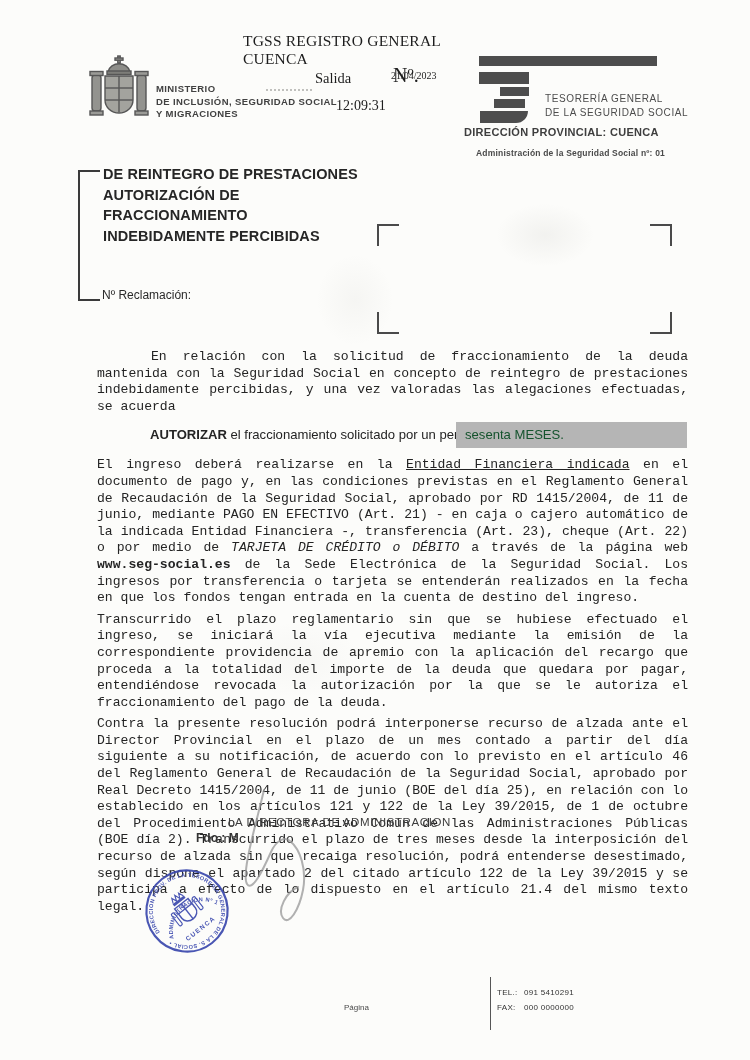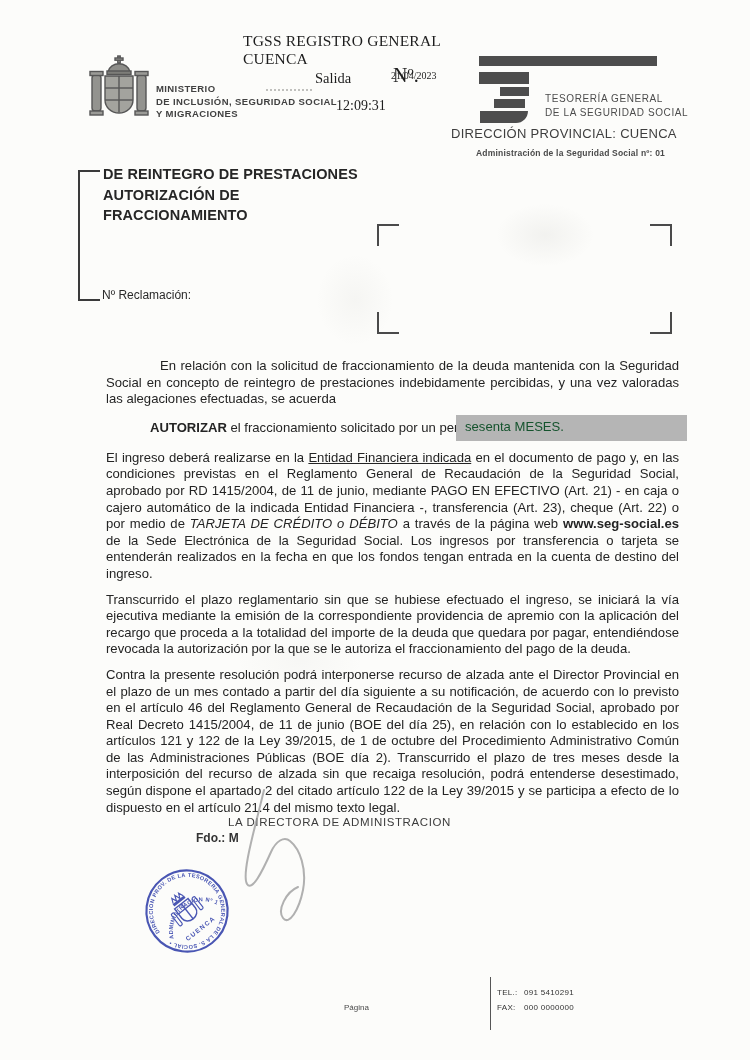--- a/index.html
+++ b/index.html
@@ -35,42 +35,42 @@
   .min-arms{left:87px;top:55px;}
 
   .tg-bar{background:#4d4d4d;}
   .tg-topbar{left:479px;top:56px;width:178px;height:10px;}
   .tg-b2{left:479px;top:72px;width:50px;height:12px;}
   .tg-b3{left:500px;top:87px;width:29px;height:9px;}
   .tg-b4{left:494px;top:99px;width:31px;height:9px;}
   .tg-b5{left:480px;top:111px;width:48px;height:12px;border-radius:0 0 12px 0;}
   .tg-name{left:545px;top:92px;font-size:10px;line-height:13.5px;letter-spacing:.6px;
     font-weight:normal;color:#4c4c4c;}
-  .tg-prov{left:451px;top:126px;font-size:13px;font-weight:normal;letter-spacing:.3px;color:#3e3e3e;}
+  .tg-prov{left:464px;top:126px;font-size:11px;font-weight:bold;letter-spacing:.3px;color:#3e3e3e;}
   .tg-admin{left:476px;top:148px;font-size:8.5px;font-weight:bold;letter-spacing:.2px;color:#4a4a4a;}
 
   
   .title-bracket{left:78px;top:170px;width:20px;height:127px;
     border-left:2px solid #3a3a3a;border-top:2px solid #3a3a3a;border-bottom:2px solid #3a3a3a;}
   .doc-title{left:103px;top:164px;width:280px;font-size:14.5px;font-weight:bold;
     line-height:20.5px;letter-spacing:.1px;color:#262626;}
 
   
   .corner{width:20px;height:20px;}
   .c-tl{left:377px;top:224px;border-left:2px solid #4a4a4a;border-top:2px solid #4a4a4a;}
   .c-tr{left:650px;top:224px;border-right:2px solid #4a4a4a;border-top:2px solid #4a4a4a;}
   .c-bl{left:377px;top:312px;border-left:2px solid #4a4a4a;border-bottom:2px solid #4a4a4a;}
   .c-br{left:650px;top:312px;border-right:2px solid #4a4a4a;border-bottom:2px solid #4a4a4a;}
 
   .claim{left:102px;top:288px;font-size:12px;color:#2a2a2a;}
 
   
   .body-text{left:97px;top:349px;width:591px;font-size:13.1px;line-height:16.6px;
     text-align:justify;color:var(--ink);}
-  .body-text p{margin:9px;}
+  .body-text p{margin:0;font-family:Liberation Mono, monospace;}
   .p1{text-indent:54px;margin-bottom:7px !important;}
   .p2{margin-bottom:6px !important;}
   .p3{margin-bottom:5px !important;}
   .p4{margin-bottom:5px !important;}
   .auth-line{position:relative;height:26px;margin-bottom:9px;}
   .auth-text{position:absolute;left:53px;top:5px;white-space:nowrap;}
   .auth-kw{font-weight:bold;}
   .auth-box{position:absolute;left:359px;top:0;width:231px;height:26px;
     background:var(--highlight-gray);display:flex;align-items:center;
     padding-left:9px;box-sizing:border-box;color:#14532d;}
@@ -143,20 +143,21 @@
     <div>TESORERÍA GENERAL</div>
     <div>DE LA SEGURIDAD SOCIAL</div>
   </div>
   <div class="abs tg-prov">DIRECCIÓN PROVINCIAL: CUENCA</div>
   <div class="abs tg-admin">Administración de la Seguridad Social nº: 01</div>
 
   <div class="abs title-bracket"></div>
   <div class="abs doc-title">
     <div>DE REINTEGRO DE PRESTACIONES</div>
     <div>AUTORIZACIÓN DE FRACCIONAMIENTO</div>
+    <div>INDEBIDAMENTE PERCIBIDAS</div>
   </div>
 
   <div>
     <div class="abs corner c-tl"></div>
     <div class="abs corner c-tr"></div>
     <div class="abs corner c-bl"></div>
     <div class="abs corner c-br"></div>
   </div>
 
   <div class="abs claim">Nº Reclamación:</div>

